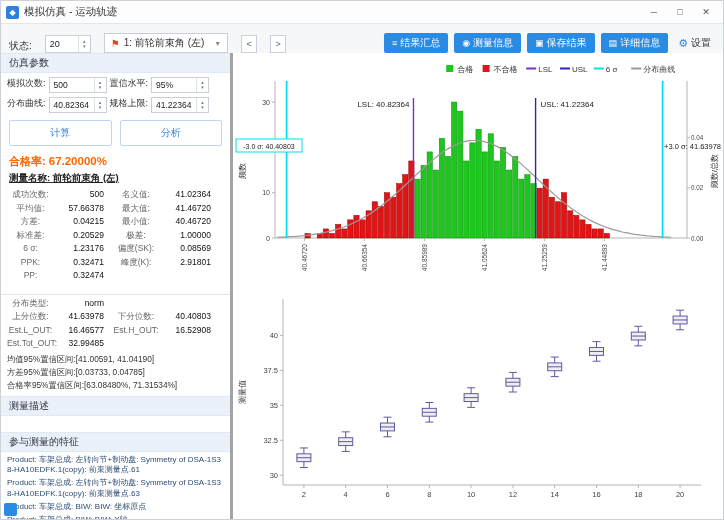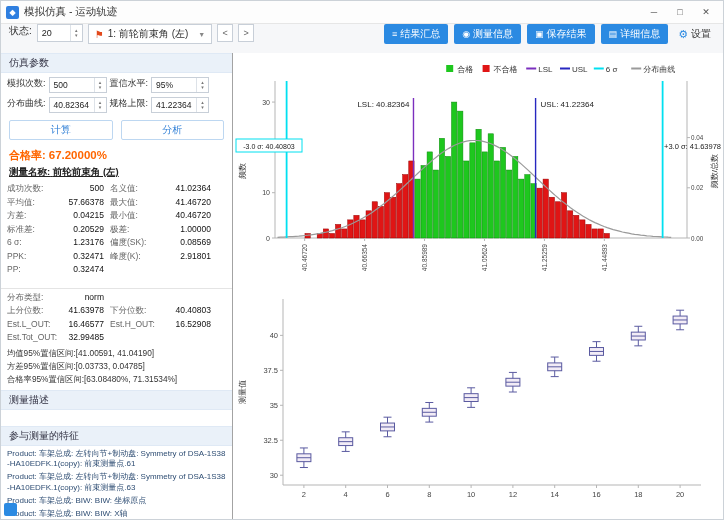--- a/index.html
+++ b/index.html
@@ -5,49 +5,49 @@
   html,body{margin:0;padding:0;}
   body{width:724px;height:520px;font-family:"Liberation Sans","DejaVu Sans",sans-serif;background:#fff;overflow:hidden;}
   .app{position:relative;width:724px;height:520px;border:1px solid #ccd2d8;box-sizing:border-box;background:#fff;overflow:hidden;}
   
   .titlebar{height:22px;display:flex;align-items:center;gap:5px;padding:0 4px 0 5px;background:#fdfdfd;border-bottom:1px solid #e6e6e6;}
   .appicon{width:13px;height:13px;background:#2f7fe0;color:#fff;font-size:8px;display:inline-flex;align-items:center;justify-content:center;border-radius:2px;}
   .apptitle{font-size:10.5px;color:#333;}
   .wcontrols{margin-left:auto;display:flex;}
   .wbtn{width:26px;height:20px;display:inline-flex;align-items:center;justify-content:center;font-size:9px;color:#555;cursor:pointer;}
   
-  .toolbar{height:29px;display:flex;align-items:flex-start;gap:5px;padding:0 8px;background:#f6f7f9;border-bottom:1px solid #dcdfe3;}
+  .toolbar{height:29px;display:flex;align-items:flex-end;gap:13px;padding:0 8px;background:#f6f7f9;border-bottom:1px solid #dcdfe3;}
   .tlabel{font-size:10px;color:#333;}
   .spin{display:inline-flex;align-items:stretch;background:#fff;border:1px solid #c8cfd8;height:18px;box-sizing:border-box;}
   .spinval{font-size:9px;color:#222;padding:0 4px;display:flex;align-items:center;min-width:24px;}
   .spinarrows{display:flex;flex-direction:column;justify-content:center;border-left:1px solid #dde2e8;width:11px;font-size:5px;color:#777;line-height:5px;text-align:center;font-style:normal;}
   .spinarrows i{font-style:normal;}
   .combo{display:inline-flex;align-items:center;gap:4px;background:#fff;border:1px solid #c8cfd8;height:20px;padding:0 6px;font-size:10px;color:#333;box-sizing:border-box;}
   .flag{color:#e2491c;font-size:10px;}
   .caret{color:#888;font-size:7px;margin-left:6px;}
   .navbtn{width:16px;height:18px;display:inline-flex;align-items:center;justify-content:center;background:#fff;border:1px solid #c8cfd8;font-size:9px;color:#666;box-sizing:border-box;}
   .toolbar-right{margin-left:auto;display:flex;gap:6px;align-items:center;}
   .bluebtn{display:inline-flex;align-items:center;gap:3px;background:#2b8ae2;color:#fff;border:none;border-radius:2px;height:20px;padding:0 8px;font-size:10px;font-family:inherit;cursor:pointer;}
   .bicon{font-size:9px;}
   .ghostbtn{display:inline-flex;align-items:center;gap:3px;background:transparent;color:#333;border:none;height:20px;padding:0 4px;font-size:10px;font-family:inherit;cursor:pointer;}
   .ghostbtn .bicon{color:#2b8ae2;font-size:11px;}
   
-  .sidebar{position:absolute;top:52px;left:0;width:232px;bottom:0;background:#fff;border-right:1px solid #a3a3a3;overflow:hidden;box-sizing:border-box;}
+  .sidebar{position:absolute;top:52px;left:0;width:232px;bottom:0;background:#fff;border-right:3px solid #a3a3a3;overflow:hidden;box-sizing:border-box;}
   .sec-h{background:#eaf1f9;border-top:1px solid #dfe9f5;border-bottom:1px solid #dfe9f5;color:#334;font-size:10px;padding:2px 8px;line-height:14px;}
   .prow{display:flex;align-items:flex-start;gap:3px;padding:4px 5px 0 6px;}
   .plabel{font-size:9px;color:#333;white-space:nowrap;}
   .spin.small{height:16px;}
   .spin.small .spinval{font-size:8.5px;min-width:36px;}
   .btnrow{display:flex;gap:8px;padding:7px 8px 4px;}
-  .litebtn{flex:1;height:20px;background:#fff;border:1px solid #bdd7f1;color:#2f7fd6;font-size:10px;border-radius:2px;font-family:inherit;cursor:pointer;}
+  .litebtn{flex:1;height:26px;background:#fff;border:1px solid #bdd7f1;color:#2f7fd6;font-size:10px;border-radius:2px;font-family:inherit;cursor:pointer;}
   .passrate{padding:4px 8px 1px;font-size:11px;font-weight:bold;color:#ff6600;}
   .prval{font-size:11.5px;}
   .mname{padding:2px 8px 3px;font-size:9.5px;font-weight:bold;color:#222;text-decoration:underline;}
   .grid4{display:grid;grid-template-columns:47px 56px 52px 55px;padding:0 6px;font-size:8.5px;line-height:13.5px;}
-  .sl{color:#666;text-align:left;white-space:nowrap;}
+  .sl{color:#666;text-align:center;white-space:nowrap;}
   .sv{color:#111;text-align:right;padding-right:6px;white-space:nowrap;}
   .dist{border-top:1px solid #e4e4e4;margin-top:11px;padding-top:2px;}
   .ci{padding:2px 6px 0;font-size:8.3px;color:#333;line-height:13px;}
   .desc-gap{height:16px;}
   .features{padding:3px 6px;font-size:8px;color:#2e4d73;line-height:1.3;}
   .feat{margin-bottom:3px;word-break:break-all;}
   
   .main{position:absolute;left:232px;top:52px;right:0;bottom:0;background:#fff;}
   svg{display:block;}
   .fab{position:absolute;left:3px;bottom:3px;width:13px;height:13px;background:#2b8ae2;border-radius:2px;z-index:5;cursor:pointer;}

